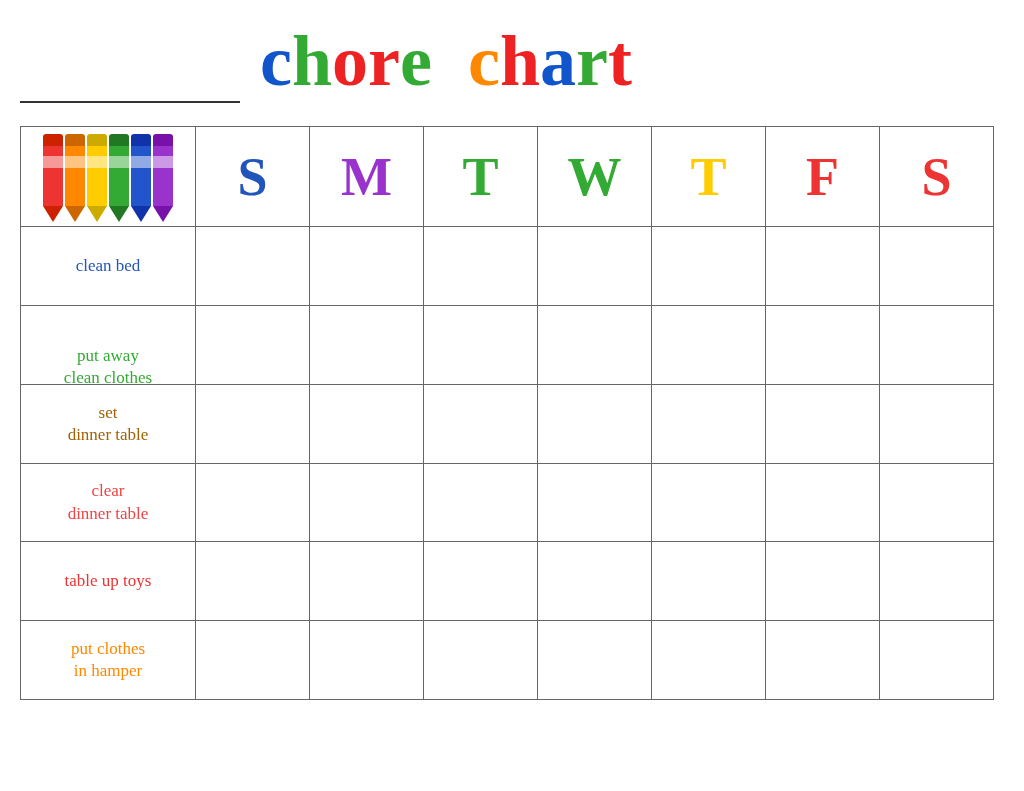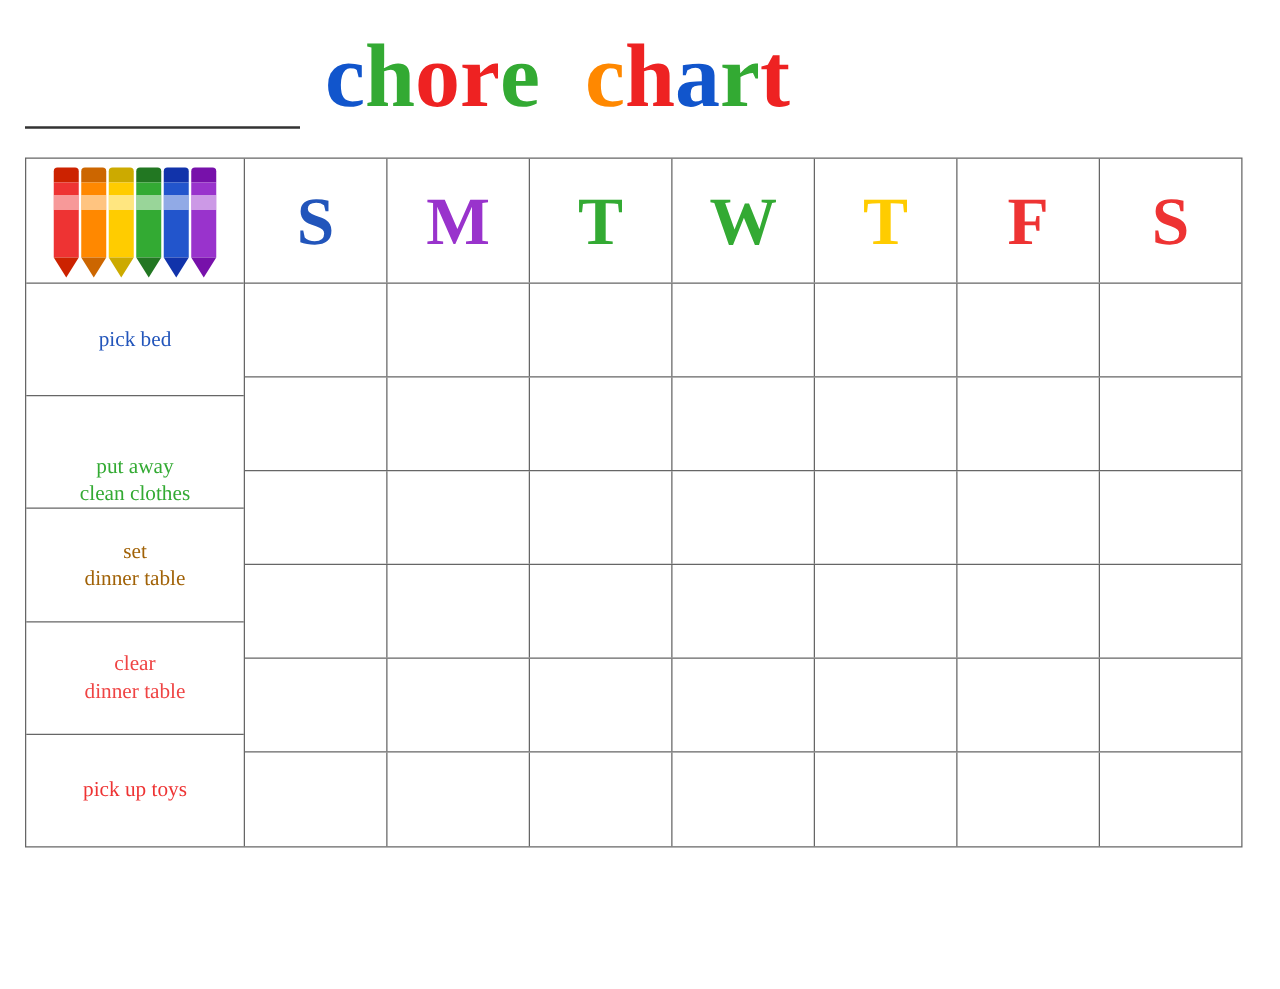--- a/index.html
+++ b/index.html
@@ -229,33 +229,36 @@
           <div style="position:relative; width:20px; height:88px; margin:0 1px;">
             <div style="width:20px; height:12px; background:#7711aa; border-radius:3px 3px 0 0; position:absolute; top:0;"></div>
             <div style="width:20px; height:60px; background:#9933cc; position:absolute; top:12px;"></div>
             <div style="width:20px; height:12px; background:rgba(255,255,255,0.5); position:absolute; top:22px;"></div>
             <div style="width:0; height:0; border-left:10px solid transparent; border-right:10px solid transparent; border-top:16px solid #7711aa; position:absolute; bottom:0;"></div>
           </div>
         </div>
       </div>
 
       <div class="chore-cell">
-        <span class="chore-text" style="color:#2255bb;">pick bed</span>
+        <span class="chore-text" style="color:#2255bb;">clean bed</span>
       </div>
       <div class="chore-cell">
         <span class="chore-text" style="color:#33aa33;margin-top:44px;">put away<br>clean clothes</span>
       </div>
       <div class="chore-cell">
         <span class="chore-text" style="color:#a16207;">set<br>dinner table</span>
       </div>
       <div class="chore-cell">
         <span class="chore-text" style="color:#ef4444;">clear<br>dinner table</span>
       </div>
       <div class="chore-cell">
-        <span class="chore-text" style="color:#ee3333;">pick up toys</span>
+        <span class="chore-text" style="color:#ee3333;">table up toys</span>
+      </div>
+      <div class="chore-cell">
+        <span class="chore-text" style="color:#ff8800;">put clothes<br>in hamper</span>
       </div>
     </div>
 
     <div class="days-grid">
 
       <div class="days-header-row">
         <div class="day-header" style="color:#2255bb;">S</div>
         <div class="day-header" style="color:#9933cc;">M</div>
         <div class="day-header" style="color:#33aa33;">T</div>
         <div class="day-header" style="color:#33aa33;">W</div>

